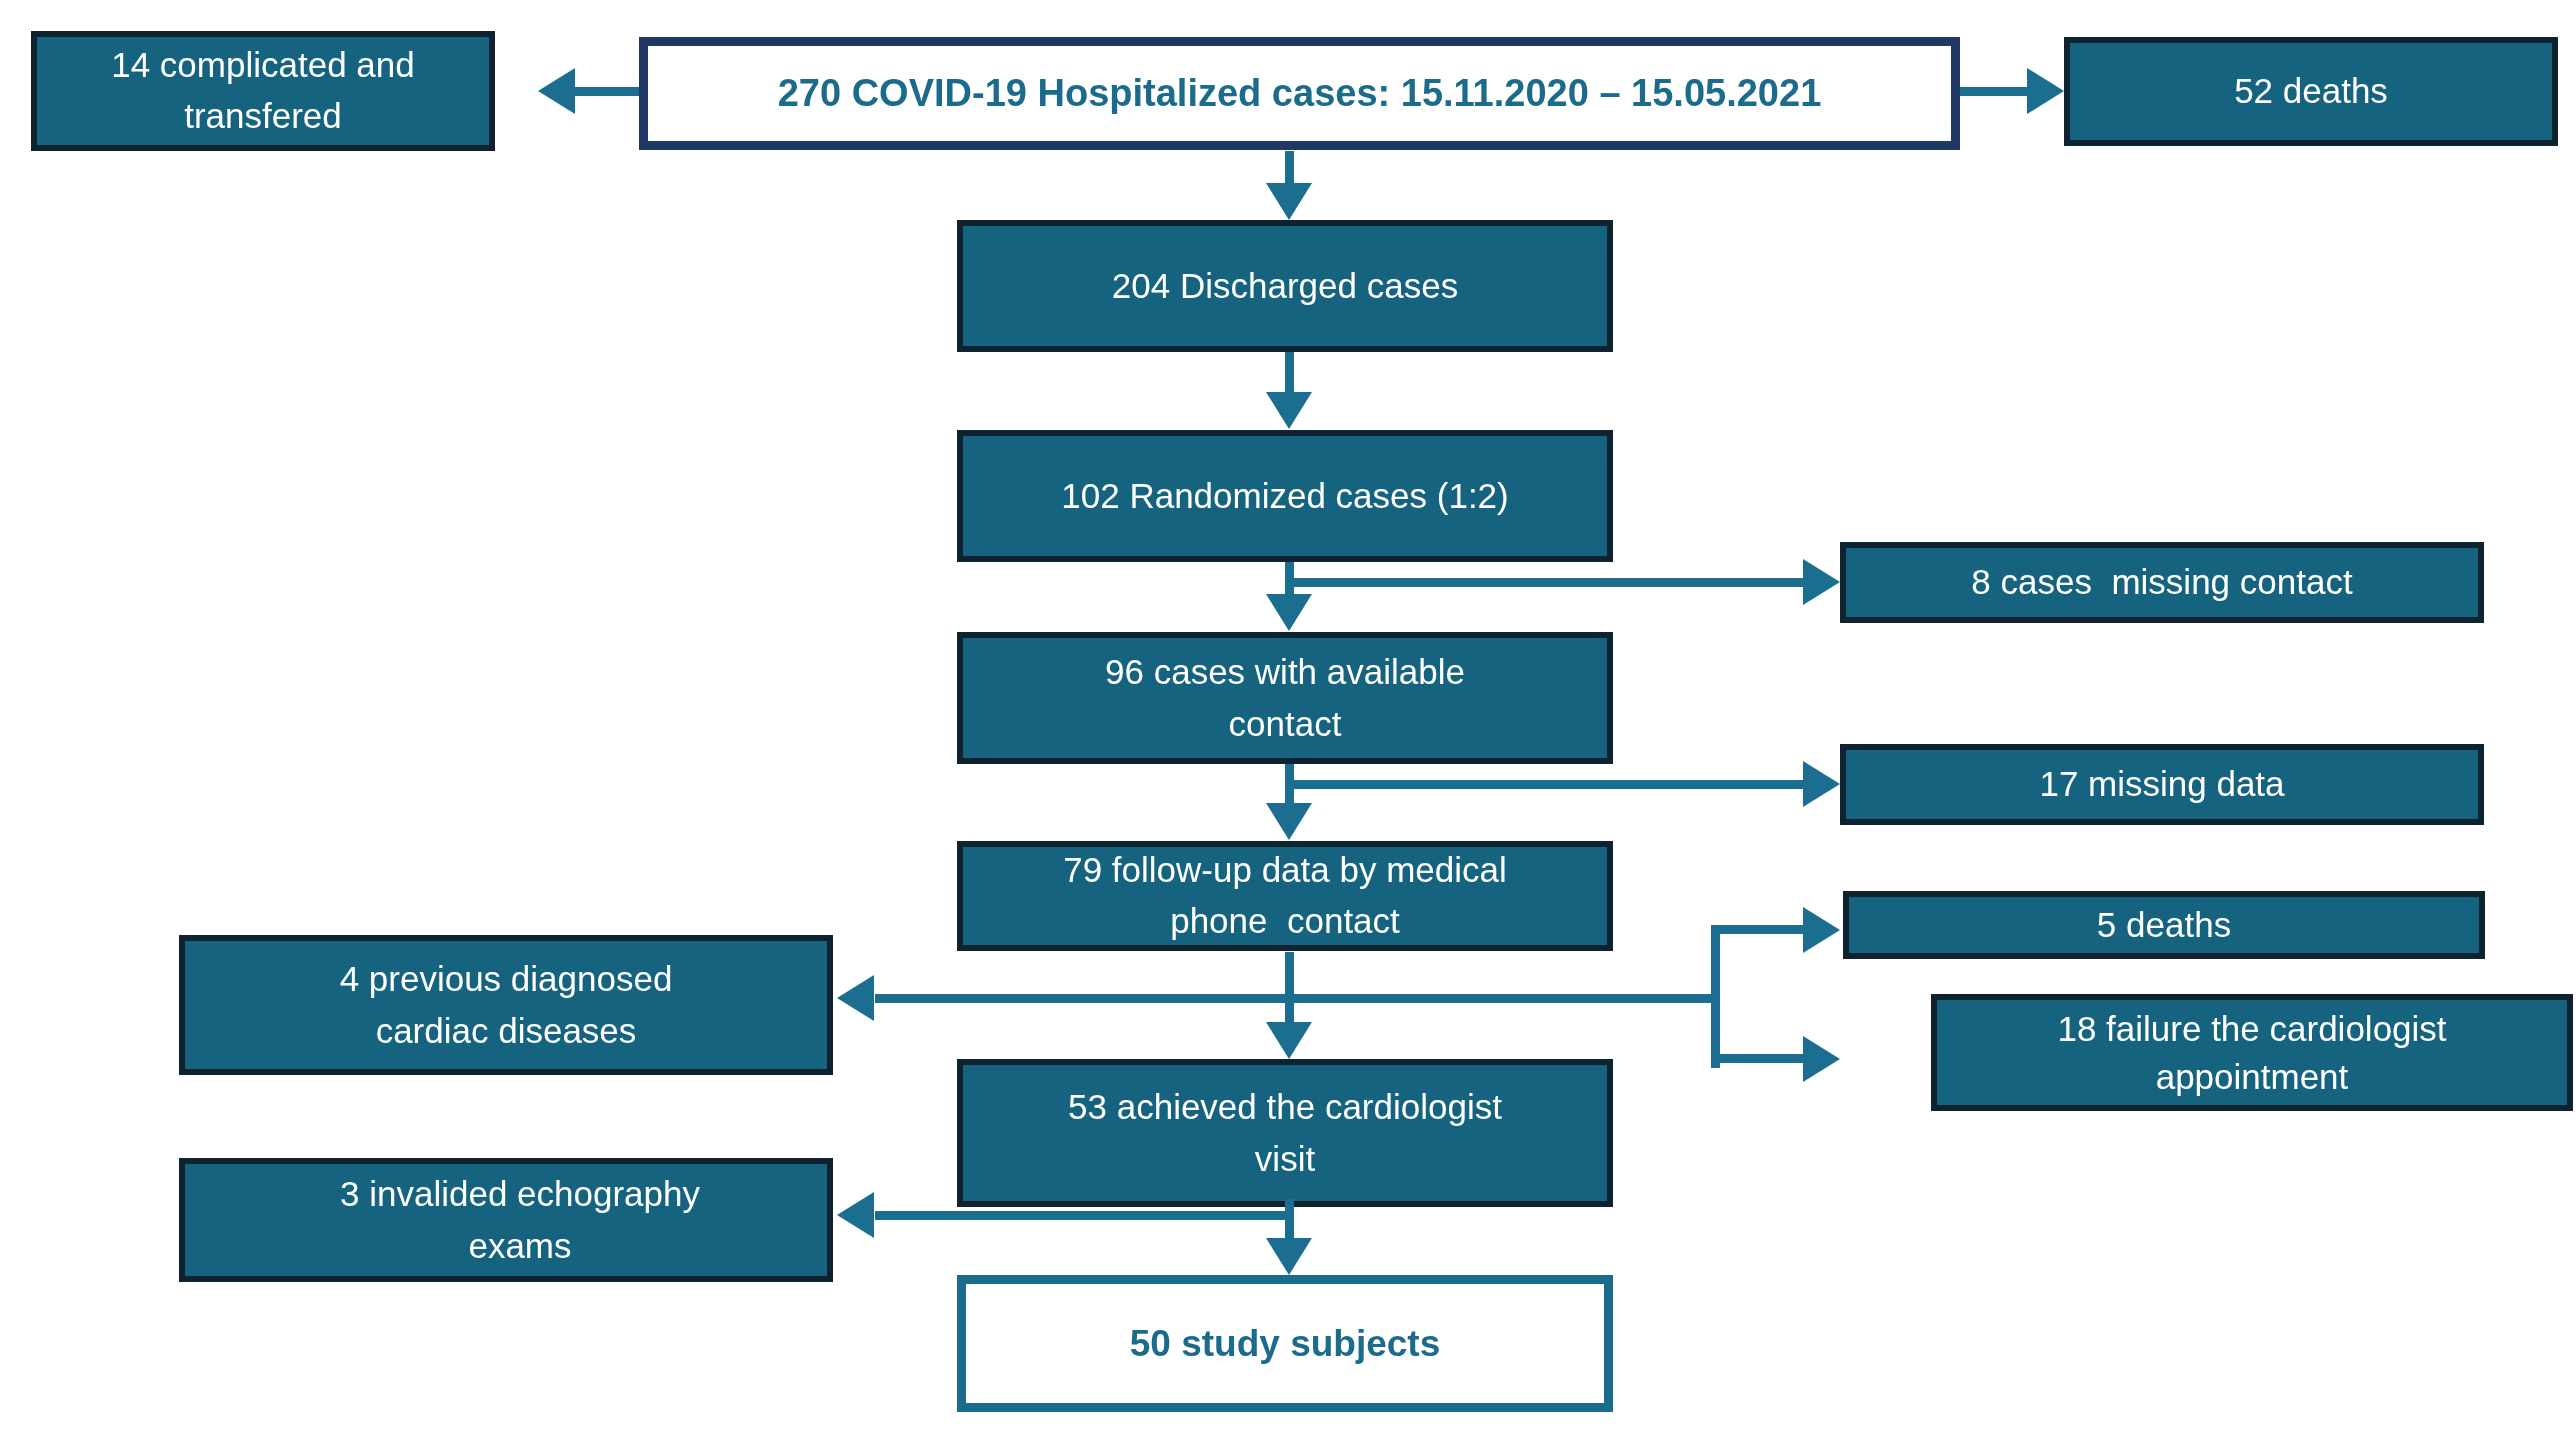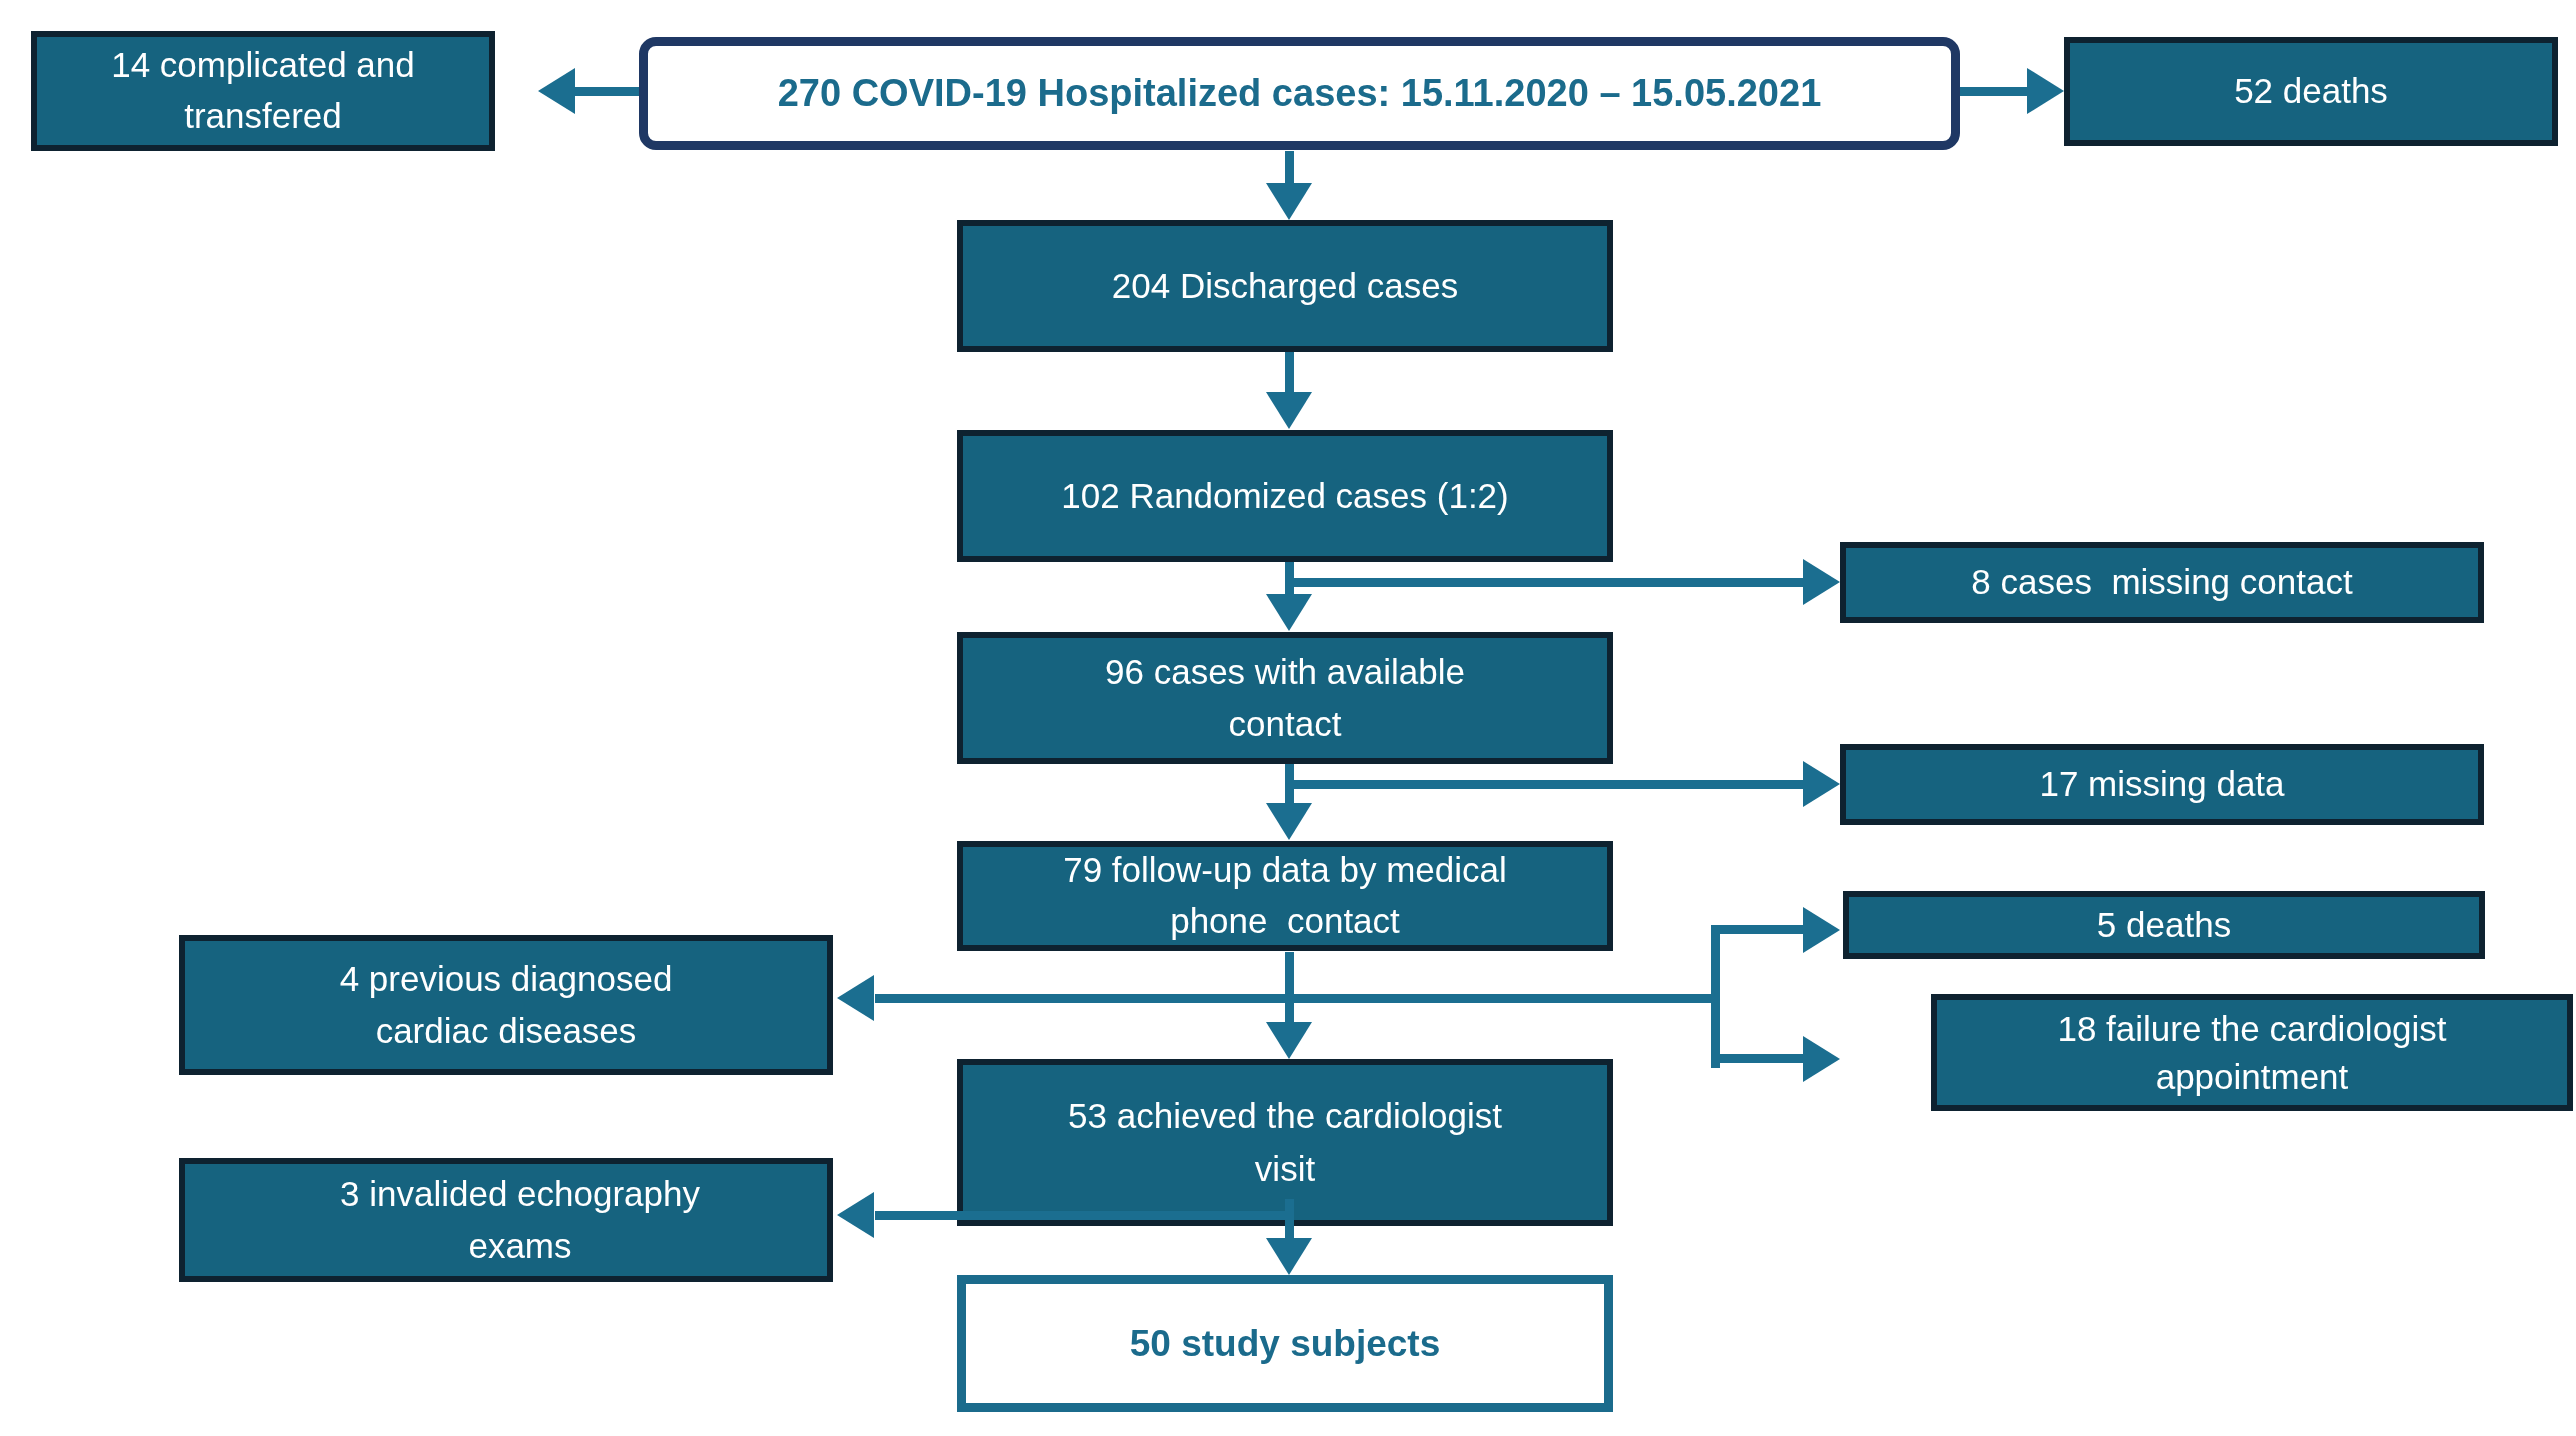--- a/index.html
+++ b/index.html
@@ -25,21 +25,21 @@
   .arr-left{border-top:23px solid transparent;border-bottom:23px solid transparent;border-right:37px solid var(--connector);}
 </style>
 </head>
 <body>
 
 <div class="canvas">
 
   <div class="box" style="left:31px;top:31px;width:464px;height:120px;line-height:1.45;">14 complicated and
 transfered</div>
 
-  <div class="title-box" style="left:639px;top:37px;width:1321px;height:113px;border-radius:17px;">270 COVID-19 Hospitalized cases: 15.11.2020 – 15.05.2021</div>
+  <div class="title-box" style="left:639px;top:37px;width:1321px;height:113px;">270 COVID-19 Hospitalized cases: 15.11.2020 – 15.05.2021</div>
 
   <div class="box" style="left:2064px;top:37px;width:494px;height:109px;">52 deaths</div>
 
   <div class="h-line" style="left:575px;top:87px;width:64px;height:9.3px;"></div>
   <div class="arr arr-left" style="left:538px;top:68px;"></div>
 
   <div class="h-line" style="left:1960px;top:87px;width:67px;height:9.3px;"></div>
   <div class="arr arr-right" style="left:2027px;top:68px;"></div>
 
   <div class="v-line" style="left:1285px;top:151px;width:9.3px;height:32px;"></div>
@@ -85,21 +85,21 @@
   <div class="h-line" style="left:1711px;top:925px;width:92px;height:9.3px;"></div>
   <div class="arr arr-right" style="left:1803px;top:907px;"></div>
   <div class="h-line" style="left:1711px;top:1054px;width:92px;height:9.3px;"></div>
   <div class="arr arr-right" style="left:1803px;top:1036px;"></div>
 
   <div class="box" style="left:1843px;top:891px;width:642px;height:68px;">5 deaths</div>
 
   <div class="box" style="left:1931px;top:994px;width:642px;height:117px;line-height:1.35;">18 failure the cardiologist
 appointment</div>
 
-  <div class="box" style="left:957px;top:1059px;width:656px;height:167px;">53 achieved the cardiologist
+  <div class="box" style="left:957px;top:1059px;width:656px;height:148px;">53 achieved the cardiologist
 visit</div>
 
   <div class="v-line" style="left:1285px;top:1199px;width:9.3px;height:39px;"></div>
   <div class="arr arr-down" style="left:1266px;top:1238px;"></div>
   <div class="h-line" style="left:875px;top:1211px;width:415px;height:9.3px;"></div>
   <div class="arr arr-left" style="left:837px;top:1192px;"></div>
 
   <div class="box" style="left:179px;top:1158px;width:654px;height:124px;padding-left:28px;">3 invalided echography
 exams</div>
 

